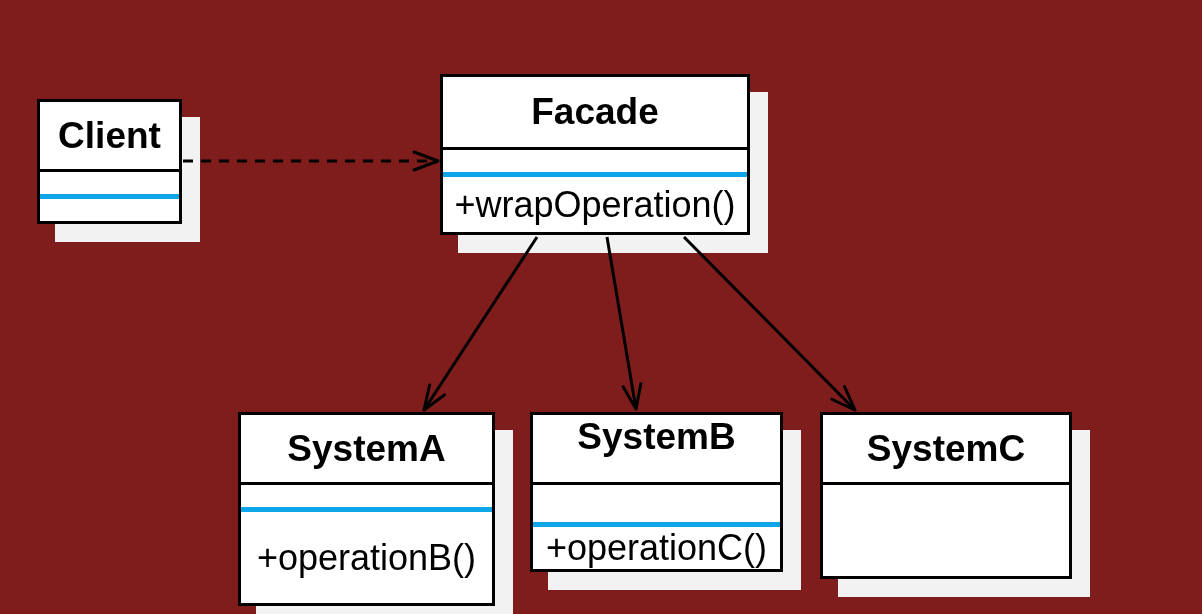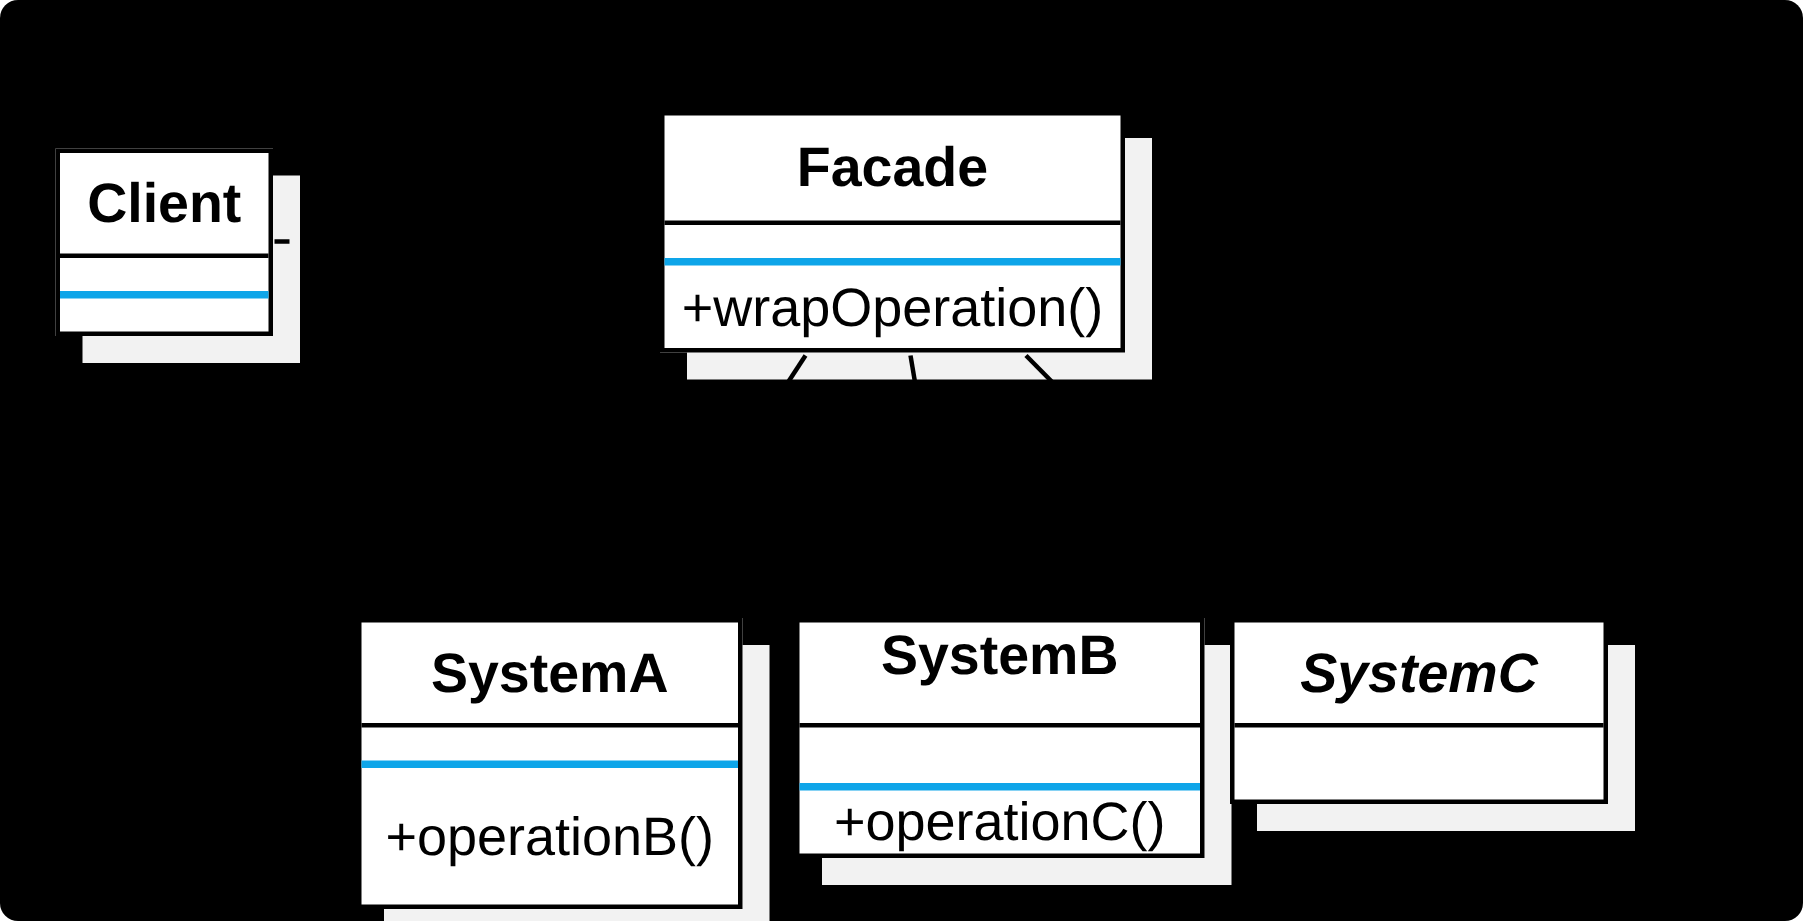--- a/index.html
+++ b/index.html
@@ -4,24 +4,23 @@
 <style>
   html, body {
     margin: 0;
     padding: 0;
     background: #ffffff;
   }
   .canvas {
     position: relative;
     width: 1202px;
     height: 614px;
-    background: #000000;
+    background: #7f1d1d;
     font-family: "Liberation Sans", sans-serif;
     overflow: hidden;
-    border-radius: 12px;
   }
   .uml-class {
     position: absolute;
     display: flex;
     flex-direction: column;
     box-sizing: border-box;
     background: #ffffff;
     border: 3px solid #000000;
     box-shadow: 18px 18px 0 0 #f2f2f2;
   }
@@ -47,22 +46,22 @@
     justify-content: center;
     font-size: 36px;
     color: #000000;
     white-space: nowrap;
   }
   #class-client  { left: 37px;  top: 99px;  width: 145px; height: 125px; }
   #class-client .c-title { height: 67px; }
   #class-facade  { left: 440px; top: 74px;  width: 310px; height: 161px; }
   #class-facade .c-title { height: 70px; }
   #class-systemA { left: 238px; top: 412px; width: 257px; height: 194px; }
-  #class-systemB { left: 530px; top: 412px; width: 273px; height: 160px; gap: 23px; }
-  #class-systemC { left: 820px; top: 412px; width: 252px; height: 124px; font-style: italic; }
+  #class-systemB { left: 530px; top: 412px; width: 253px; height: 160px; gap: 23px; }
+  #class-systemC { left: 820px; top: 412px; width: 252px; height: 167px; }
   #class-systemA .c-title,
   #class-systemB .c-title,
   #class-systemC .c-title { height: 67px; }
   .edges {
     position: absolute;
     left: 0;
     top: 0;
     width: 1202px;
     height: 614px;
   }

